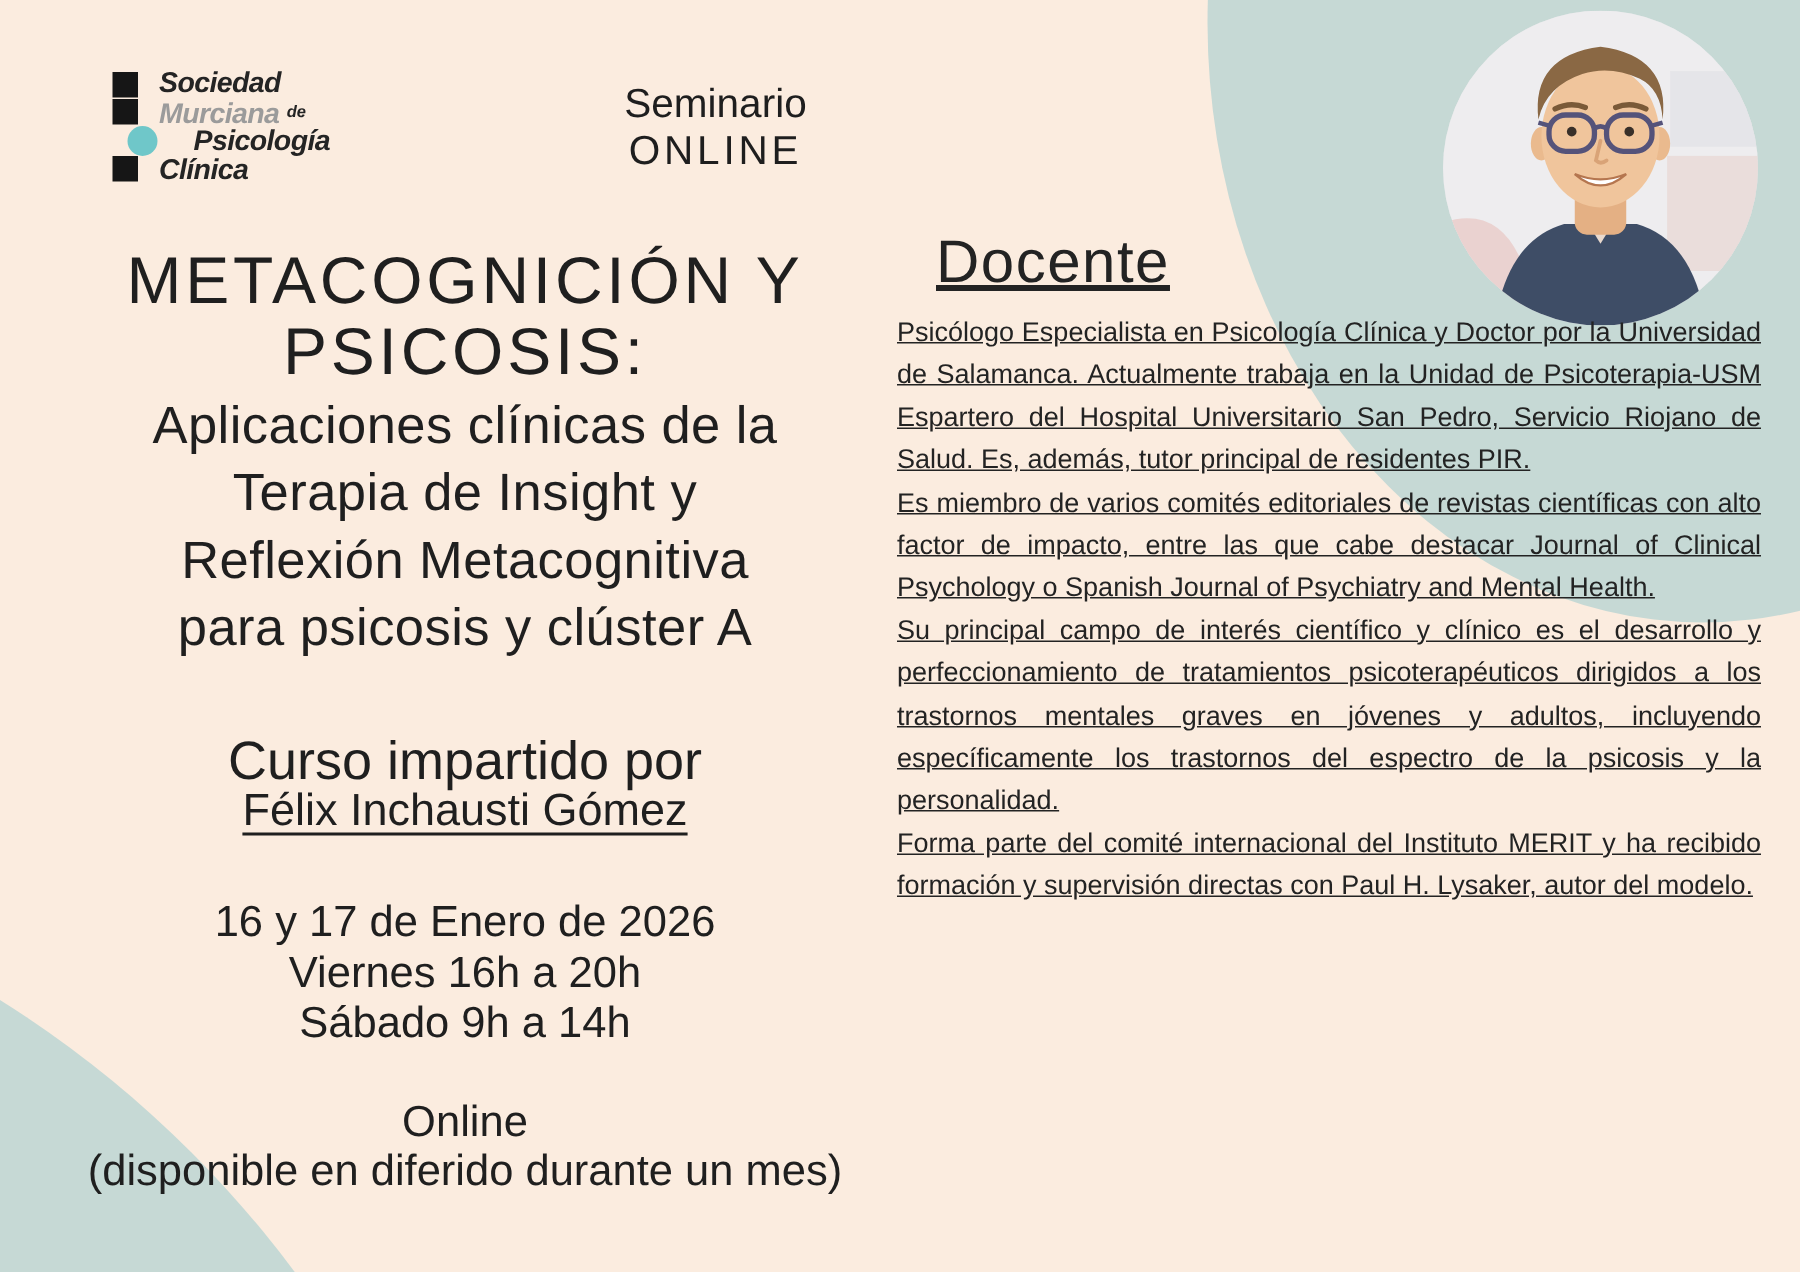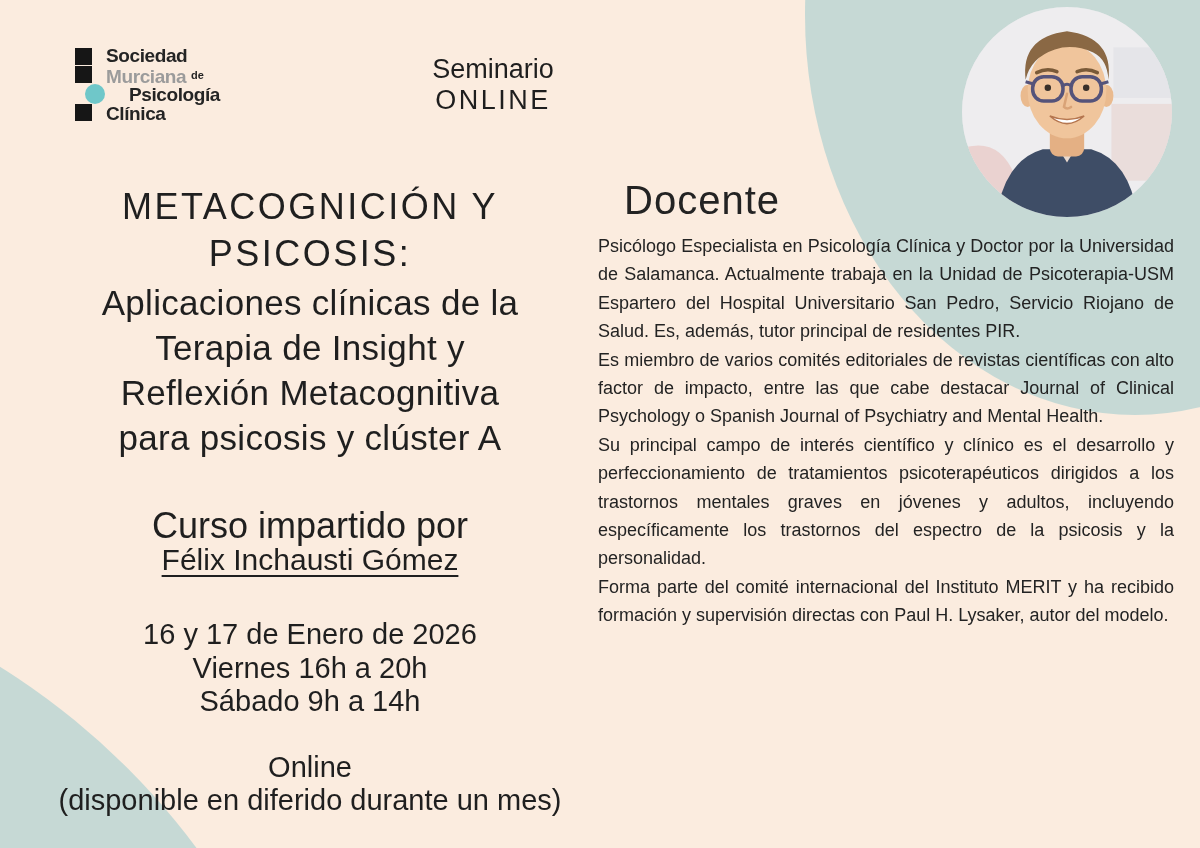--- a/index.html
+++ b/index.html
@@ -6,47 +6,47 @@
   .poster{
     position:relative;width:1200px;height:848px;overflow:hidden;
     background:#fbecdf;color:#242424;
     font-family:"Liberation Sans",sans-serif;
   }
   .blob{position:absolute;border-radius:50%;background:#c6d9d5;z-index:0;}
   .blob-tr{left:805px;top:-385px;width:660px;height:800px;}
   .blob-bl{left:-1110px;top:556px;width:1450px;height:1450px;}
 
   
-  .logo{position:absolute;left:66px;top:42px;z-index:2;display:flex;}
+  .logo{position:absolute;left:66px;top:42px;z-index:2;display:flex;font-style:italic;}
   .logo-mark{position:relative;width:40px;height:84px;flex:0 0 auto;}
   .logo-mark .sq{position:absolute;left:9px;width:17px;height:17px;background:#161616;}
   .sq1{top:6px}.sq2{top:24px}.sq3{top:62px}
   .logo-mark .dot{position:absolute;left:19px;top:42px;width:20px;height:20px;border-radius:50%;background:#6fc7c9;}
   .logo-text{font-weight:bold;font-size:19px;line-height:18.5px;letter-spacing:-0.4px;padding-top:5px;}
   .logo-text .gray{color:#9b9b9b;}
   .logo-text .de{color:#242424;font-size:11px;vertical-align:4px;letter-spacing:0;}
   .logo-text .indent{padding-left:23px;}
 
   
-  .seminar{position:absolute;left:388px;top:54px;width:210px;z-index:2;
+  .seminar{position:absolute;left:372px;top:54px;width:210px;z-index:2;
     text-align:center;font-size:27px;line-height:31px;font-weight:300;color:#1e1e1e;}
   .seminar .online{letter-spacing:2.5px;}
 
   
   .left-col{position:absolute;left:24px;top:164px;width:572px;text-align:center;z-index:2;color:#1f1f1f;}
-  .title{font-size:36px;line-height:47px;font-weight:300;letter-spacing:2.5px;margin-top:19px;}
+  .title{font-size:44px;line-height:47px;font-weight:300;letter-spacing:2.5px;}
   .subtitle{font-size:35px;line-height:45px;font-weight:300;letter-spacing:0.3px;margin-top:3px;}
   .curso{margin-top:50px;font-size:36px;line-height:32px;font-weight:300;}
   .instructor{font-size:30px;line-height:36px;font-weight:300;
     text-decoration:underline;text-decoration-thickness:2px;text-underline-offset:5px;}
   .dates{margin-top:40px;font-size:29px;line-height:33.5px;font-weight:300;}
   .online-block{margin-top:32px;font-size:29px;line-height:33.5px;font-weight:300;}
 
   
-  .right-col{position:absolute;left:598px;top:176px;width:576px;z-index:2;color:#232323;}
+  .right-col{position:absolute;left:598px;top:151px;width:576px;z-index:2;color:#232323;text-decoration:underline;}
   .docente{font-size:40px;line-height:48px;font-weight:300;letter-spacing:1px;margin:0 0 8px 26px;}
   .bio p{margin:0;font-size:18px;line-height:28.4px;text-align:justify;text-justify:inter-word;font-weight:300;}
 
   
   .avatar{position:absolute;left:962px;top:7px;width:210px;height:210px;z-index:1;}
   .avatar svg{display:block;width:100%;height:100%;}
 </style>
 </head>
 <body>
 

